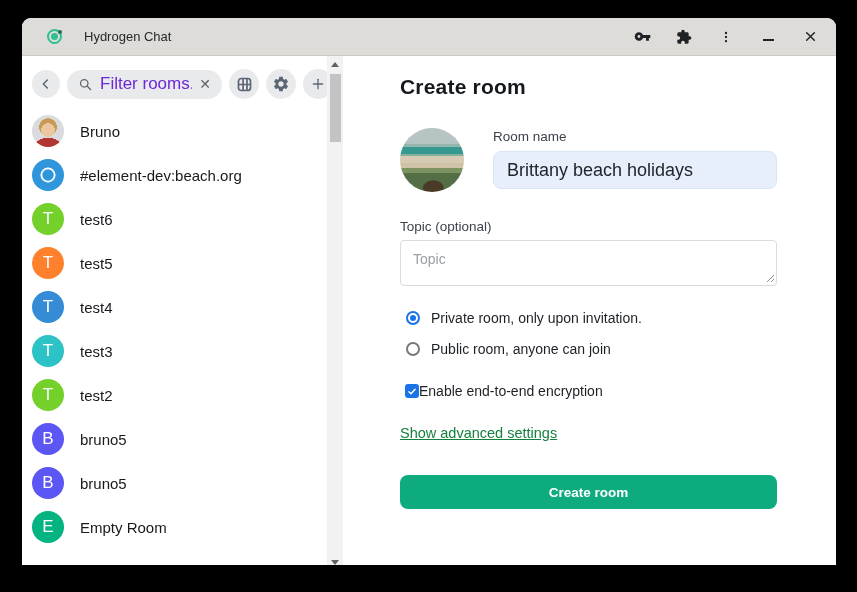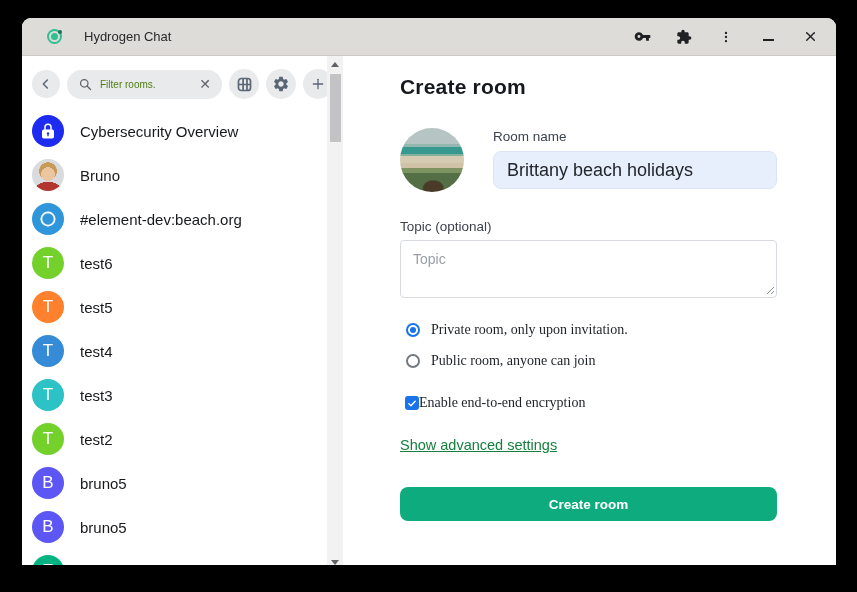--- a/index.html
+++ b/index.html
@@ -32,21 +32,21 @@
   .sb-header { display:flex; align-items:center; padding:13px 10px 11px 10px; gap:7px; }
   .circle-btn {
     width:28px; height:28px; border-radius:50%; background:#e9eaec;
     display:flex; align-items:center; justify-content:center; flex:none;
   }
   .circle-btn.lg { width:30px; height:30px; }
   .search-pill {
     flex:1; min-width:0; height:29px; background:#e9eaec; border-radius:15px;
     display:flex; align-items:center; padding:0 11px; gap:7px;
   }
-  .search-text { flex:1; color:#4d7c0f; font-size:10px; white-space:nowrap; overflow:hidden; }
+  .search-text { flex:1; color:#6d28d9; font-size:17px; white-space:nowrap; overflow:hidden; }
   .clear-x { color:#5f6368; font-size:14px; line-height:1; }
   .room-list { position:absolute; left:0; right:0; top:53px; bottom:0; overflow:hidden; }
   .room-item { height:44px; display:flex; align-items:center; padding-left:10px; gap:16px; }
   .avatar {
     width:32px; height:32px; border-radius:50%; flex:none;
     display:flex; align-items:center; justify-content:center;
     color:#fff; font-size:17px; overflow:hidden;
   }
   .avatar svg { width:18px; height:18px; }
   .avatar.bruno {
@@ -80,36 +80,36 @@
   .name-col { flex:1; }
   .field-label { font-size:13.5px; color:#3d434d; line-height:17px; }
   .name-input {
     margin-top:6px; width:100%; height:38px; background:#e7eefc;
     border:1px solid #dbe4f7; border-radius:8px; padding:0 13px;
     font-family:"Liberation Sans", sans-serif; font-size:18px; color:#23262b; outline:none;
   }
   .topic-label { margin-top:26px; }
   .topic-wrap { position:relative; margin-top:5px; }
   .topic-area {
-    display:block; width:100%; height:58px; border:1px solid #d7dae0; border-radius:4px;
+    display:block; width:100%; height:46px; border:1px solid #d7dae0; border-radius:4px;
     padding:10px 12px; resize:none; outline:none;
     font-family:"Liberation Sans", sans-serif; font-size:14px; color:#23262b;
   }
   .topic-area::placeholder { color:#9aa0a8; opacity:1; }
   .resize-handle { position:absolute; right:2px; bottom:3px; }
   .options { margin-top:22px; padding-left:6px; }
   .option-row { display:flex; align-items:center; gap:11px; height:20px; }
   .option-row + .option-row { margin-top:11px; }
   .radio { width:14px; height:14px; border-radius:50%; border:2px solid #747a80; position:relative; flex:none; background:#fff; }
   .radio.on { border-color:var(--ctrl-blue); }
   .radio.on::after { content:""; position:absolute; left:2px; top:2px; width:6px; height:6px; border-radius:50%; background:var(--ctrl-blue); }
   .check-row { margin-top:22px; padding-left:5px; display:flex; align-items:center; height:20px; }
   .checkbox { width:14px; height:14px; border-radius:3px; border:2px solid #747a80; background:#fff; flex:none; display:flex; align-items:center; justify-content:center; }
   .checkbox.on { background:var(--ctrl-blue); border-color:var(--ctrl-blue); }
-  .option-label { font-size:14px; color:#1d2126;font-family:Liberation Serif, serif; }
+  .option-label { font-size:14px; color:#1d2126; }
   .adv-link { display:inline-block; margin-top:24px; font-size:14.5px; color:#15803d; text-decoration:underline; cursor:pointer; }
   .create-btn {
     display:block; margin-top:33px; width:100%; height:34px;
     background:var(--accent); border:none; border-radius:8px;
     color:#fff; font-family:"Liberation Sans", sans-serif; font-size:13.5px; font-weight:bold; cursor:pointer;
   }
 </style>
 </head>
 <body>
 
@@ -184,28 +184,20 @@
         </div>
         <div class="circle-btn lg">
           <svg width="16" height="16" viewBox="0 0 24 24" fill="none" stroke="#5b6674" stroke-width="1.9" stroke-linecap="round">
               <line x1="12" y1="5" x2="12" y2="19"></line>
               <line x1="5" y1="12" x2="19" y2="12"></line>
             </svg>
         </div>
       </div>
 
       <div class="room-list">
-  <div class="room-item">
-    <span class="avatar" style="background: rgb(29, 43, 240);">
-              <svg viewBox="0 0 24 24" fill="#fff">
-                <path d="M12 2a5 5 0 0 0-5 5v3H6.3A2.3 2.3 0 0 0 4 12.3v7.4A2.3 2.3 0 0 0 6.3 22h11.4a2.3 2.3 0 0 0 2.3-2.3v-7.4A2.3 2.3 0 0 0 17.7 10H17V7a5 5 0 0 0-5-5zm-3 5a3 3 0 0 1 6 0v3H9V7zm3 6.5a1.7 1.7 0 0 1 .85 3.17V19h-1.7v-2.33A1.7 1.7 0 0 1 12 13.5z"></path>
-              </svg>
-            </span>
-    <span class="room-name">Cybersecurity Overview</span>
-  </div>
 
   <div class="room-item">
     <span class="avatar bruno"></span>
     <span class="room-name">Bruno</span>
   </div>
 
   <div class="room-item">
     <span class="avatar" style="background: rgb(47, 150, 220);">
               <svg viewBox="0 0 24 24" fill="#fff">
                 <path d="M11 3.2c0-.66.54-1.2 1.2-1.2A9.8 9.8 0 0 1 22 11.8a1.2 1.2 0 0 1-2.4 0 7.4 7.4 0 0 0-7.4-7.4A1.2 1.2 0 0 1 11 3.2z"></path>

